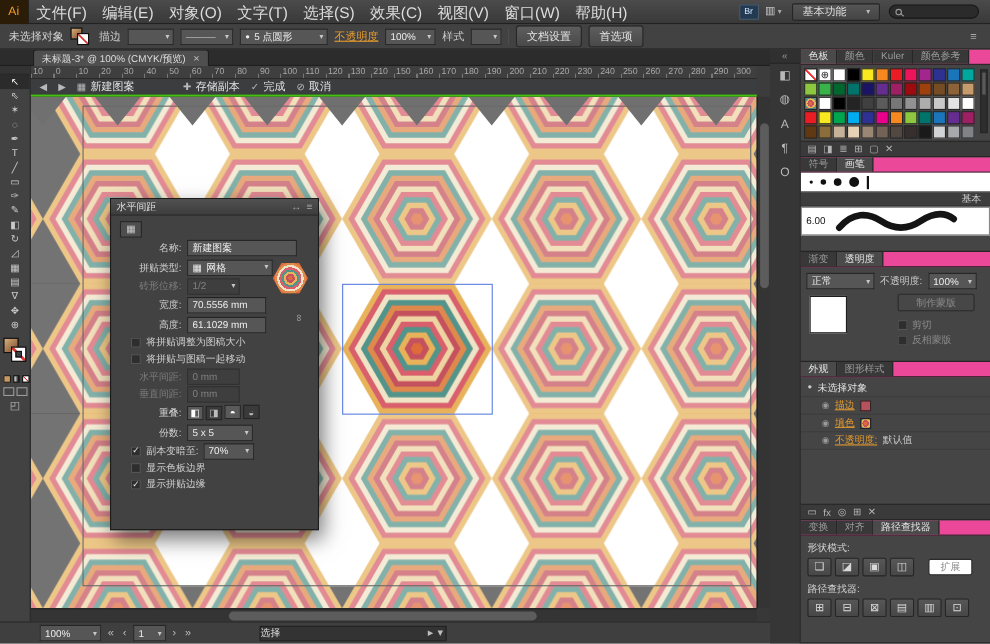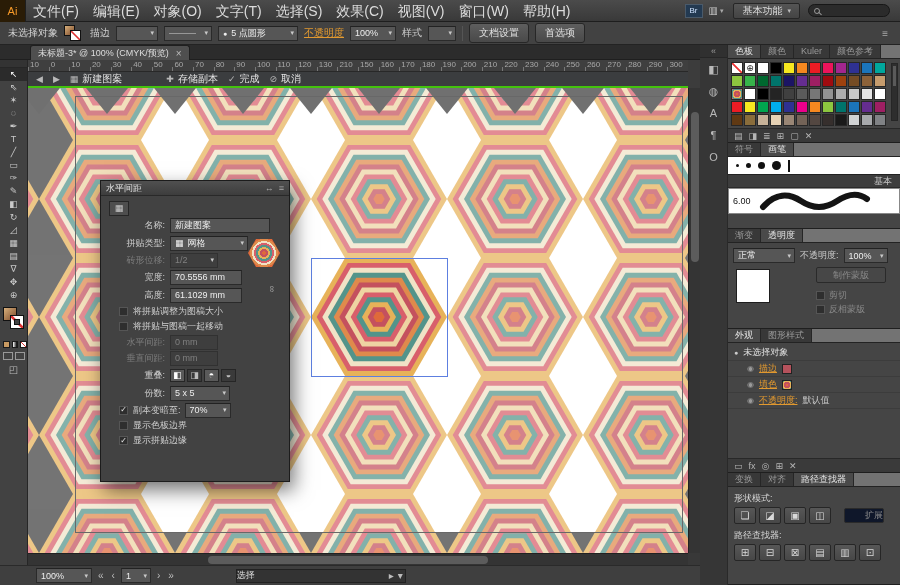--- a/index.html
+++ b/index.html
@@ -6,21 +6,21 @@
 html,body{width:900px;height:585px;overflow:hidden}
 body{position:relative;background:#3c3c3c;color:#ccc;font-size:10px}
 
 #menubar{position:absolute;left:0;top:0;width:900px;height:22px;background:linear-gradient(#4b4b4b,#393939);border-bottom:1px solid #1e1e1e;display:flex;align-items:center}
 #app-logo{width:26px;height:22px;background:#2a1c06;color:#f79a28;font-weight:normal;font-size:11px;display:flex;align-items:center;justify-content:center;border-right:1px solid #1e1e1e}
 .mi{padding:0 7px;font-size:14px;color:#dcdcdc;height:22px;line-height:22px;white-space:nowrap}
 #menu-spacer{flex:1}
 #br-badge{width:18px;height:14px;background:#233a52;border:1px solid #4a5a6a;color:#cfe3ff;font-size:8px;display:flex;align-items:center;justify-content:center;margin-right:6px}
 #arrange-icon{font-size:10px;color:#ccc;margin-right:2px}
 #arrange-caret{font-size:7px;color:#aaa;margin-right:10px}
-#workspace-btn{height:16px;background:linear-gradient(#555,#444);border:1px solid #262626;border-radius:2px;padding:0 8px;font-size:10px;color:#ddd;display:flex;align-items:center;gap:5px;margin-right:8px}
+#workspace-btn{height:16px;background:linear-gradient(#555,#444);border:1px solid #262626;border-radius:2px;padding:0 8px;font-size:10px;color:#ddd;display:flex;align-items:center;gap:18px;margin-right:8px}
 #workspace-caret{font-size:7px;color:#bbb}
 #search-box{width:82px;height:13px;background:#2b2b2b;border:1px solid #171717;border-radius:7px;margin-right:10px;display:flex;align-items:center;padding-left:5px}
 #magnifier{width:6px;height:6px;border:1px solid #999;border-radius:50%;position:relative}
 #magnifier::after{content:"";position:absolute;width:4px;height:1px;background:#999;right:-3px;bottom:-1px;transform:rotate(40deg)}
 
 #controlbar{position:absolute;left:0;top:22px;width:900px;height:23px;background:#424242;border-bottom:1px solid #232323;display:flex;align-items:center;gap:6px;padding:0 8px;font-size:10px}
 #cb-proxy{position:relative;width:20px;height:17px}
 #cb-fill{position:absolute;left:0;top:0;width:11px;height:11px;background:linear-gradient(135deg,#d8b07c,#7c4a2a);border:1px solid #111}
 #cb-stroke{position:absolute;left:6px;top:5px;width:11px;height:11px;background:linear-gradient(to top right,#fff 42%,#d33 46%,#d33 54%,#fff 58%);border:1px solid #111}
 .fld{background:#565656;border:1px solid #2a2a2a;border-top-color:#222;color:#eee;height:15px;display:inline-flex;align-items:center;padding:0 4px;font-size:9px;white-space:nowrap}
@@ -69,21 +69,21 @@
 .navic{color:#bdbdbd;font-size:10px;padding:0 2px}
 #status-field{width:170px;height:14px;background:#333;border:1px solid #222;display:flex;align-items:center;margin-left:56px}
 #status-field .stxt{flex:1;text-align:left;color:#ddd}
 
 #dock{position:absolute;left:700px;top:45px;width:200px;height:540px;background:#3a3a3a}
 #rail{position:absolute;left:0;top:0;width:28px;height:540px;background:#363636;border-right:1px solid #292929}
 #rail-head{height:13px;color:#9a9a9a;font-size:9px;text-align:center;line-height:13px;background:#303030;border-bottom:1px solid #262626}
 .rail-ic{height:22px;line-height:22px;text-align:center;color:#b9b9b9;font-size:11px}
 #panels{position:absolute;left:28px;top:0;width:172px;height:540px}
 .pgroup{position:absolute;left:0;right:0;background:#454545;border-bottom:1px solid #1f1f1f;overflow:hidden}
-.ptabs{height:14px;background:#737373;display:flex;border-bottom:1px solid #232323}
+.ptabs{height:14px;background:#ec4899;display:flex;border-bottom:1px solid #232323}
 .ptab{padding:0 7px;font-size:9px;line-height:13px;color:#9a9a9a;background:#383838;border-right:1px solid #262626;white-space:nowrap}
 .ptab.active{background:#4a4a4a;color:#e3e3e3}
 #swatch-grid{display:grid;grid-template-columns:repeat(12,13px);grid-auto-rows:13px;padding:3px 0 0 3px}
 .sw{width:12px;height:12px;border:1px solid #272727}
 .sw.none{background:linear-gradient(to top right,#fff 42%,#e33 46%,#e33 54%,#fff 58%)}
 .sw.reg{background:#fff;color:#222;font-size:9px;line-height:10px;text-align:center}
 .sw.patternsw{background:radial-gradient(circle,#df6a3a 0 1.5px,#c4515e 1.5px 3px,#e7b259 3px 4.5px,#53948a 4.5px 6px,#d85f6b 6px 7.5px,#f0e3c6 7.5px 9px)}
 .pfooter{position:absolute;left:0;right:0;bottom:0;height:14px;background:#3a3a3a;border-top:1px solid #282828;display:flex;align-items:center;gap:6px;padding:0 6px}
 .mic{color:#b5b5b5;font-size:9px}
 .pscroll{position:absolute;right:2px;top:18px;width:7px;height:58px;background:#2e2e2e;border:1px solid #262626}
@@ -108,21 +108,21 @@
 
 .arow{display:flex;align-items:center;gap:5px;height:16px;padding:0 6px;font-size:9px;border-bottom:1px solid #3c3c3c}
 .arow .ind{width:8px}
 .asw{width:10px;height:10px;border:1px solid #222}
 .asw.stroke{background:#b5525c}
 .asw.fill{background:radial-gradient(circle,#df6a3a 0 1.5px,#c4515e 1.5px 3px,#e7b259 3px 4.5px,#53948a 4.5px 6px,#d85f6b 6px 8px)}
 
 .pfl{padding:5px 6px 2px 6px;font-size:9px;color:#d5d5d5}
 .pfrow{display:flex;align-items:center;gap:3px;padding:0 6px}
 .pfbtn{width:22px;height:17px;background:linear-gradient(#575757,#474747);border:1px solid #262626;border-radius:2px;color:#d9d9d9;font-size:10px;display:inline-flex;align-items:center;justify-content:center}
-#expand-btn{margin-left:10px;width:40px;height:15px;background:#0f172a;border:1px solid #2a2a2a;border-radius:2px;color:#8a8a8a;font-size:9px;text-align:right;line-height:13px}
+#expand-btn{margin-left:10px;width:40px;height:15px;background:#ffffff;border:1px solid #2a2a2a;border-radius:2px;color:#8a8a8a;font-size:9px;text-align:center;line-height:13px}
 
 #pattern-dialog{position:absolute;left:72px;top:92px;width:190px;height:302px;background:#424242;border:1px solid #1c1c1c;box-shadow:4px 8px 18px rgba(0,0,0,.55);z-index:5}
 #dlg-title{height:15px;background:linear-gradient(#505050,#3d3d3d);border-bottom:1px solid #292929;display:flex;align-items:center;padding:0 5px;font-size:9px;color:#e0e0e0;gap:5px}
 #dlg-title .sp{flex:1}
 .dlg-ic{color:#aaa;font-size:9px}
 .drow{display:flex;align-items:center;height:18px;padding:0 8px;font-size:9px}
 .drow.h15{height:15px}.drow.h16{height:16px}
 .dlabel{width:56px;text-align:right;margin-right:5px;color:#cfcfcf;white-space:nowrap}
 .dis .dlabel{color:#7d7d7d}
 .fld.dis{background:#3e3e3e;color:#808080;border-color:#313131}

